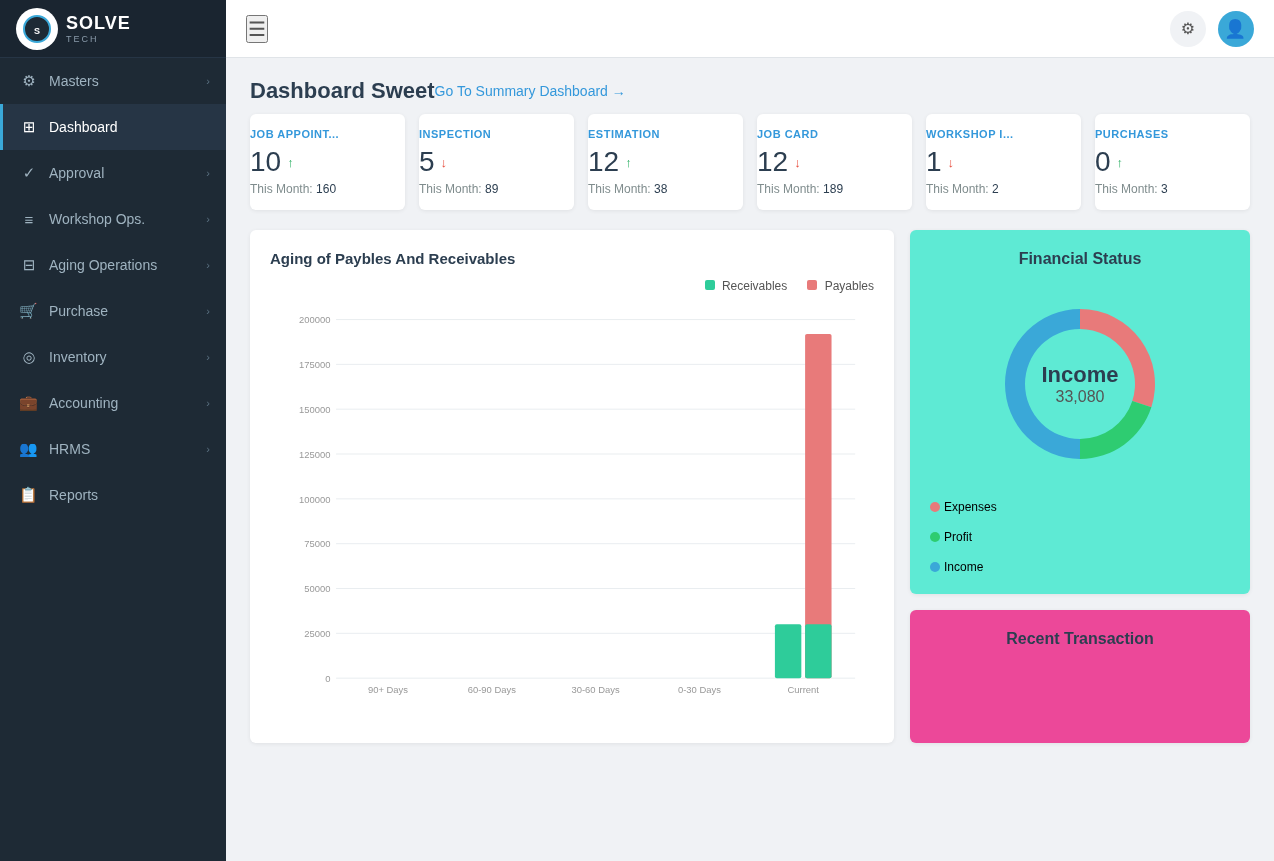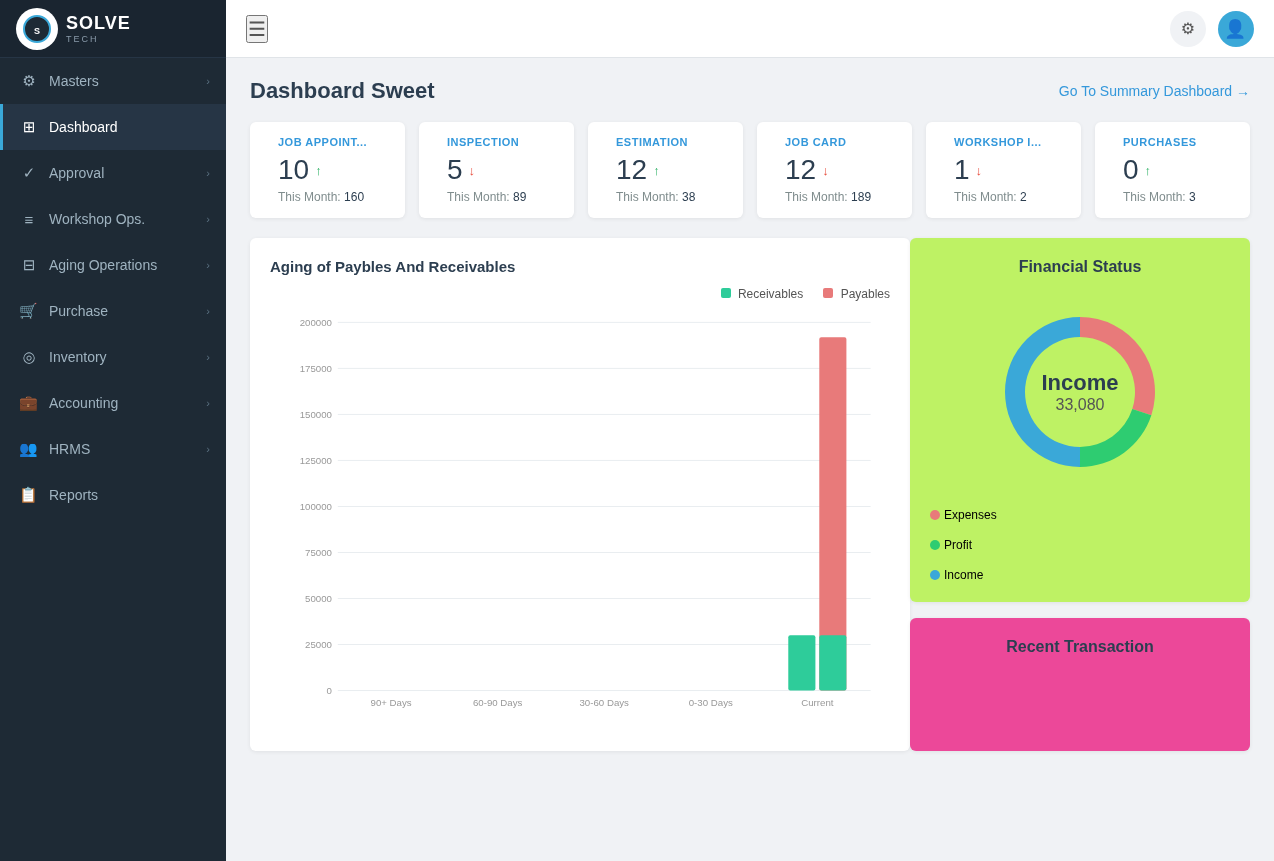--- a/index.html
+++ b/index.html
@@ -90,52 +90,53 @@
 
     
     .content {
       flex: 1;
       overflow-y: auto;
       padding: 20px 24px;
       background: #f0f2f5;
     }
 
     .content-header {
-      display: flex; align-items: center; justify-content: space-between;
-      margin-bottom: 18px;
+      display: flex; align-items: center; justify-content: flex-start;
+      margin-bottom: 10px;
     }
     .page-title { font-size: 22px; font-weight: 600; color: #2c3e50; }
     .summary-link { color: #3498db; font-size: 14px; cursor: pointer; text-decoration: none; display: flex; align-items: center; gap: 4px; }
 
     
     .stat-cards {
       display: grid;
       grid-template-columns: repeat(6, 1fr);
       gap: 14px;
       margin-bottom: 20px;
     }
     .stat-card {
       background: #fff;
       border-radius: 6px;
-      padding: 14px 28px;
+      padding: 14px 0;
       box-shadow: 0 1px 4px rgba(0,0,0,0.07);
     }
     .stat-label { font-size: 11px; font-weight: 600; color: #3498db; letter-spacing: 0.5px; margin-bottom: 6px; }
     .stat-value-row { display: flex; align-items: center; gap: 6px; margin-bottom: 4px; }
     .stat-value { font-size: 28px; font-weight: 300; color: #2c3e50; }
     .stat-trend { font-size: 13px; }
     .trend-up { color: #27ae60; }
     .trend-down { color: #e74c3c; }
     .stat-month { font-size: 12px; color: #7f8c8d; }
     .stat-month span { color: #2c3e50; font-weight: 500; }
 
     
     .bottom-row {
       display: grid;
       grid-template-columns: 1fr 340px;
+      gap: 16px;
     }
 
     
     .chart-section {
       background: #fff;
       border-radius: 6px;
       padding: 20px;
       box-shadow: 0 1px 4px rgba(0,0,0,0.07);
     }
     .chart-title { font-size: 15px; font-weight: 600; color: #2c3e50; margin-bottom: 12px; }
@@ -151,21 +152,21 @@
     .chart-svg { width: 100%; height: 100%; }
 
     
     .right-panel {
       display: flex;
       flex-direction: column;
       gap: 16px;
     }
 
     .financial-card {
-      background: #bef264;
+      background: #5eead4;
       border-radius: 6px;
       padding: 20px;
       box-shadow: 0 1px 4px rgba(0,0,0,0.07);
     }
     .financial-title { font-size: 16px; font-weight: 600; color: #2c3e50; margin-bottom: 16px; text-align: center; }
 
     .donut-container {
       position: relative;
       width: 200px;
       height: 200px;

